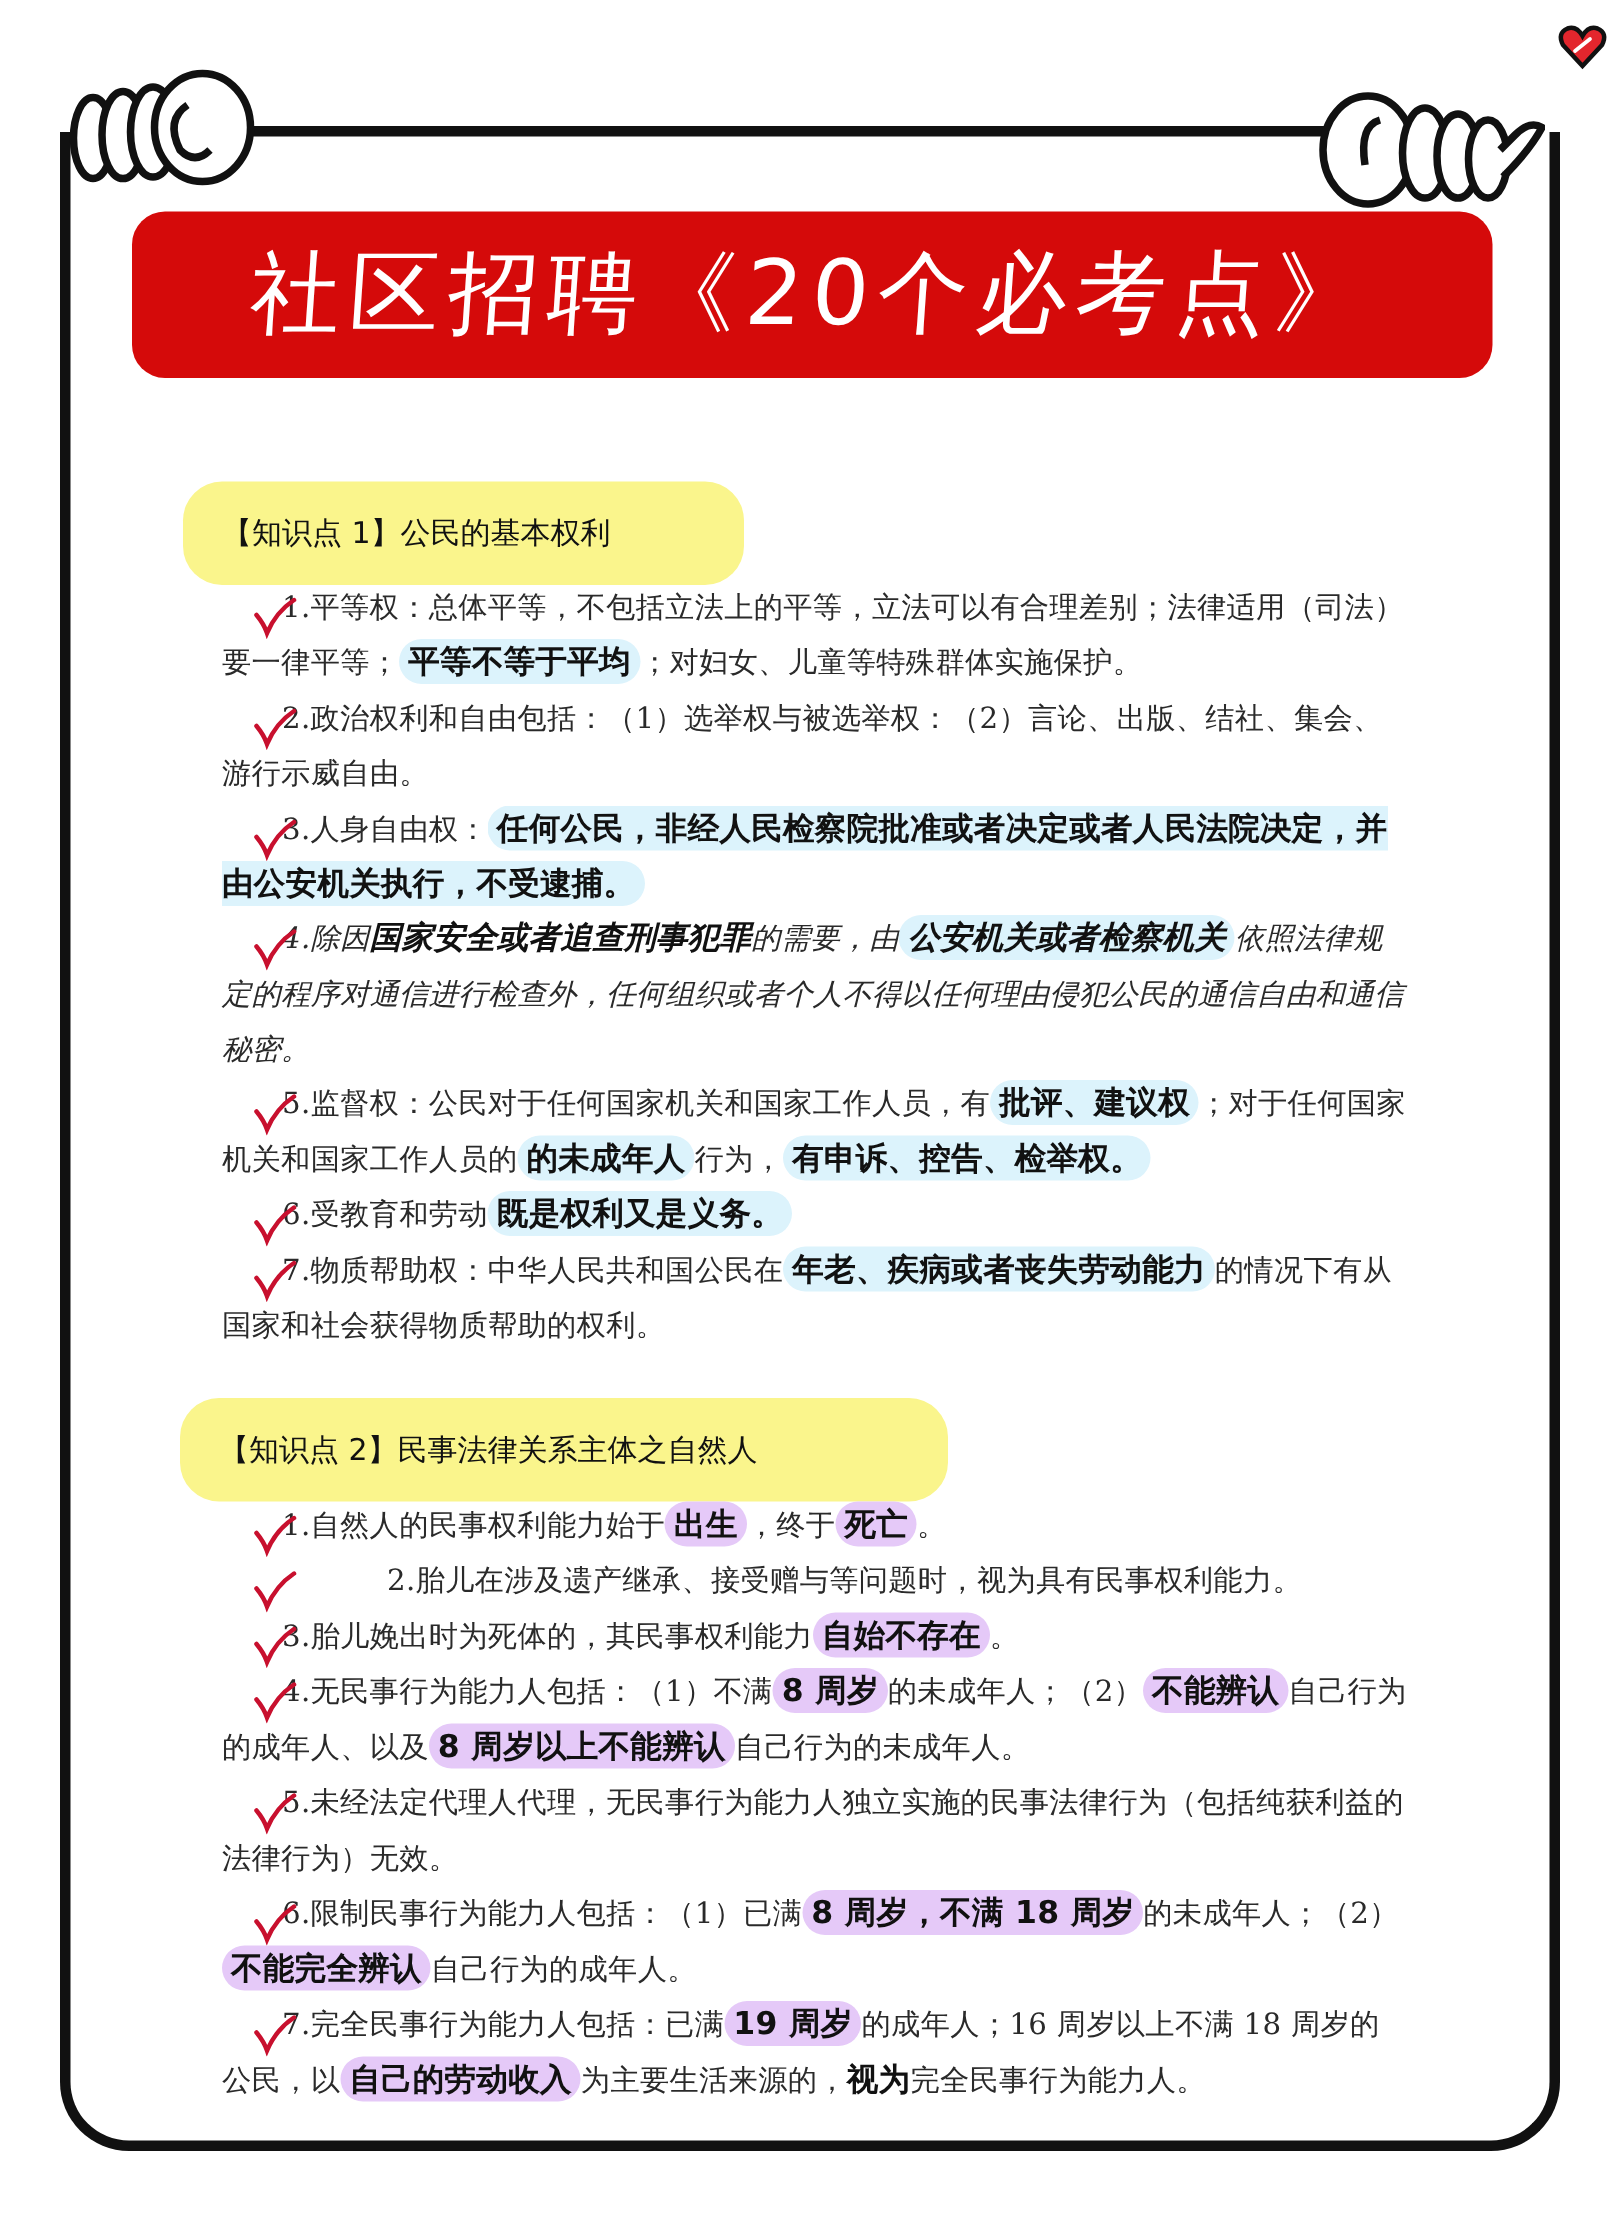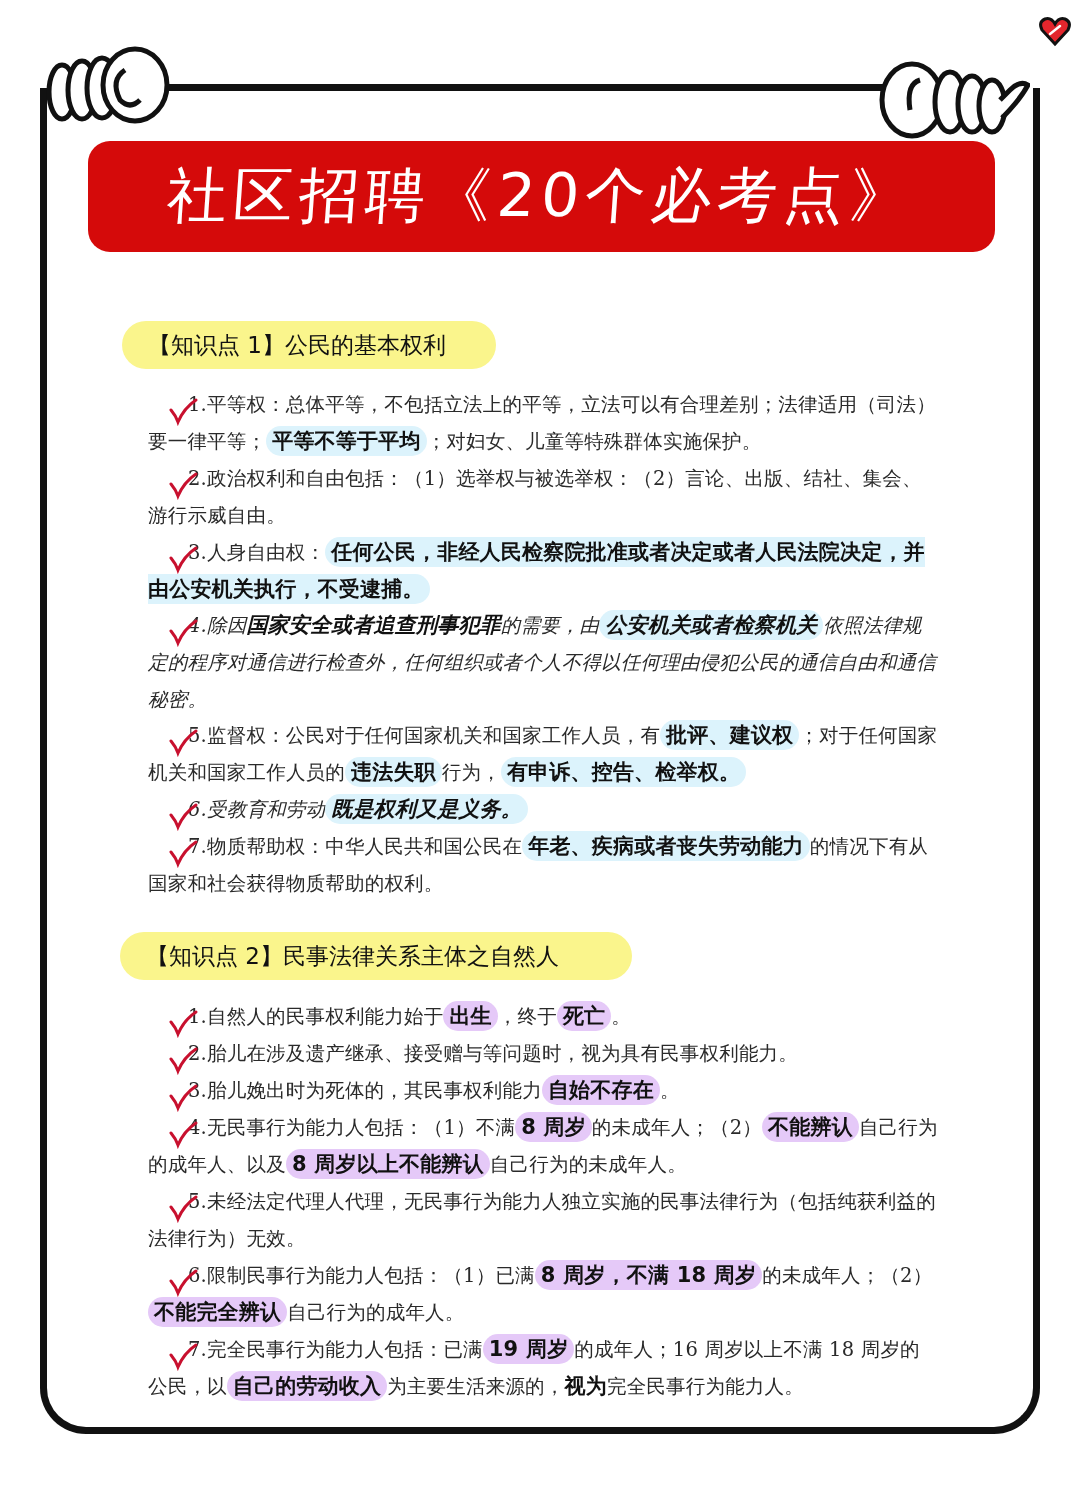--- a/index.html
+++ b/index.html
@@ -14,23 +14,23 @@
   .hand { position: absolute; top: 40px; }
   .hand-left { left: 40px; }
   .hand-right { left: 870px; }
   .heart { position: absolute; left: 1038px; top: 14px; }
 
   
   .banner { position: absolute; left: 88px; top: 141px; width: 907px; height: 111px;
             background: #d50a0a; border-radius: 22px; display: flex; align-items: center; justify-content: center; }
   .banner-title { color: #ffffff; font-family: "DejaVu Sans", sans-serif; font-size: 60px; letter-spacing: 6px;
                   font-weight: normal; transform: skewX(-4deg); }
-  .section-head { position: absolute; height: 48px; background: #faf58c; border-radius: 26px;
+  .section-head { position: absolute; height: 69px; background: #faf58c; border-radius: 26px;
                   display: flex; align-items: center; padding-left: 26px; box-sizing: border-box;
-                  font-family: "DejaVu Sans", sans-serif; font-size: 23px; color: #111; }
+                  font-family: "DejaVu Sans", sans-serif; font-size: 20px; color: #111; }
   .para { position: absolute; left: 148px; width: 790px; font-size: 19.5px; line-height: 37px;
           letter-spacing: 0.2px; }
   .run-b { font-weight: bold; font-family: "DejaVu Sans", sans-serif; color: #111; font-size: 21px; }
   .hl-blue { background: #dcf3fc; border-radius: 18px; padding: 3px 6px; }
   .hl-purple { background: #e5c9f8; border-radius: 18px; padding: 3px 6px; }
   .check { position: absolute; width: 28px; height: 26px; }
 </style>
 </head>
 <body>
 
@@ -90,26 +90,26 @@
     <span class="check" style="left: 168px; top: 546px;"><svg width="30" height="28" viewBox="0 0 30 28">
         <path d="M3 12 Q8 18 10 24 Q16 10 28 2" fill="none" stroke="#c8102e" stroke-width="3" stroke-linecap="round"></path>
       </svg></span>
     <div class="para" style="top: 607px;">
       <div style="text-indent: 40px; font-style: italic;"><span>4.除因</span><span class="run-b">国家安全或者追查刑事犯罪</span><span>的需要，由</span><span class="run-b hl-blue">公安机关或者检察机关</span><span>依照法律规定的程序对通信进行检查外，任何组织或者个人不得以任何理由侵犯公民的通信自由和通信秘密。</span></div>
     </div>
     <span class="check" style="left: 168px; top: 619px;"><svg width="30" height="28" viewBox="0 0 30 28">
         <path d="M3 12 Q8 18 10 24 Q16 10 28 2" fill="none" stroke="#c8102e" stroke-width="3" stroke-linecap="round"></path>
       </svg></span>
     <div class="para" style="top: 717px;">
-      <div style="text-indent: 40px;"><span>5.监督权：公民对于任何国家机关和国家工作人员，有</span><span class="run-b hl-blue">批评、建议权</span><span>；对于任何国家机关和国家工作人员的</span><span class="run-b hl-blue">违法失职</span><span>行为，</span><span class="run-b hl-blue">有申诉、控告、检举权。</span></div>
+      <div style="text-indent: 40px;"><span>5.监督权：公民对于任何国家机关和国家工作人员，有</span><span class="run-b hl-blue">批评、建议权</span><span>；对于任何国家机关和国家工作人员的</span><span class="run-b hl-blue">的未成年人</span><span>行为，</span><span class="run-b hl-blue">有申诉、控告、检举权。</span></div>
     </div>
     <span class="check" style="left: 168px; top: 729px;"><svg width="30" height="28" viewBox="0 0 30 28">
         <path d="M3 12 Q8 18 10 24 Q16 10 28 2" fill="none" stroke="#c8102e" stroke-width="3" stroke-linecap="round"></path>
       </svg></span>
-    <div class="para" style="top: 791px; font-style: italic;">
+    <div class="para" style="top: 791px;">
       <div style="text-indent: 40px;"><span>6.受教育和劳动</span><span class="run-b hl-blue">既是权利又是义务。</span></div>
     </div>
     <span class="check" style="left: 168px; top: 803px;"><svg width="30" height="28" viewBox="0 0 30 28">
         <path d="M3 12 Q8 18 10 24 Q16 10 28 2" fill="none" stroke="#c8102e" stroke-width="3" stroke-linecap="round"></path>
       </svg></span>
     <div class="para" style="top: 828px;">
       <div style="text-indent: 40px;"><span>7.物质帮助权：中华人民共和国公民在</span><span class="run-b hl-blue">年老、疾病或者丧失劳动能力</span><span>的情况下有从国家和社会获得物质帮助的权利。</span></div>
     </div>
     <span class="check" style="left: 168px; top: 840px;"><svg width="30" height="28" viewBox="0 0 30 28">
         <path d="M3 12 Q8 18 10 24 Q16 10 28 2" fill="none" stroke="#c8102e" stroke-width="3" stroke-linecap="round"></path>
@@ -121,21 +121,21 @@
 </div>
 
 <div id="sec1">
     <div class="para" style="top: 998px;">
       <div style="text-indent: 40px;"><span>1.自然人的民事权利能力始于</span><span class="run-b hl-purple">出生</span><span>，终于</span><span class="run-b hl-purple">死亡</span><span>。</span></div>
     </div>
     <span class="check" style="left: 168px; top: 1010px;"><svg width="30" height="28" viewBox="0 0 30 28">
         <path d="M3 12 Q8 18 10 24 Q16 10 28 2" fill="none" stroke="#c8102e" stroke-width="3" stroke-linecap="round"></path>
       </svg></span>
     <div class="para" style="top: 1035px;">
-      <div style="text-indent: 40px;"><span>2.胎儿在涉及遗产继承、接受赠与等问题时，视为具有民事权利能力。</span></div>
+      <div style="text-indent: 40px; text-align: center;"><span>2.胎儿在涉及遗产继承、接受赠与等问题时，视为具有民事权利能力。</span></div>
     </div>
     <span class="check" style="left: 168px; top: 1047px;"><svg width="30" height="28" viewBox="0 0 30 28">
         <path d="M3 12 Q8 18 10 24 Q16 10 28 2" fill="none" stroke="#c8102e" stroke-width="3" stroke-linecap="round"></path>
       </svg></span>
     <div class="para" style="top: 1072px;">
       <div style="text-indent: 40px;"><span>3.胎儿娩出时为死体的，其民事权利能力</span><span class="run-b hl-purple">自始不存在</span><span>。</span></div>
     </div>
     <span class="check" style="left: 168px; top: 1084px;"><svg width="30" height="28" viewBox="0 0 30 28">
         <path d="M3 12 Q8 18 10 24 Q16 10 28 2" fill="none" stroke="#c8102e" stroke-width="3" stroke-linecap="round"></path>
       </svg></span>

